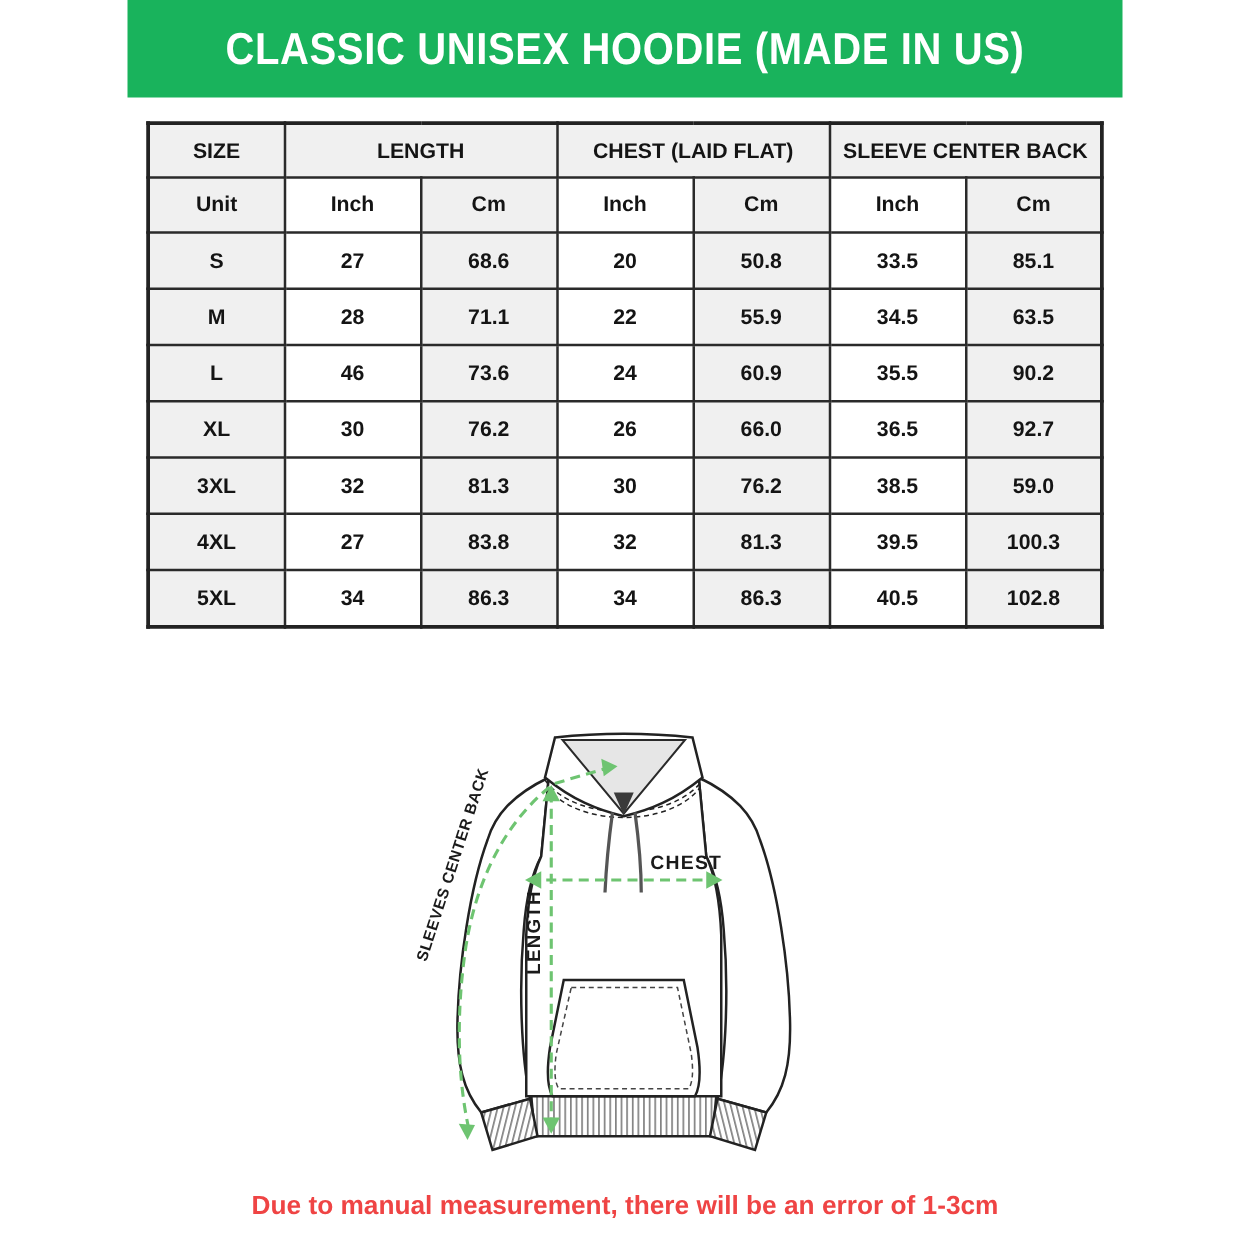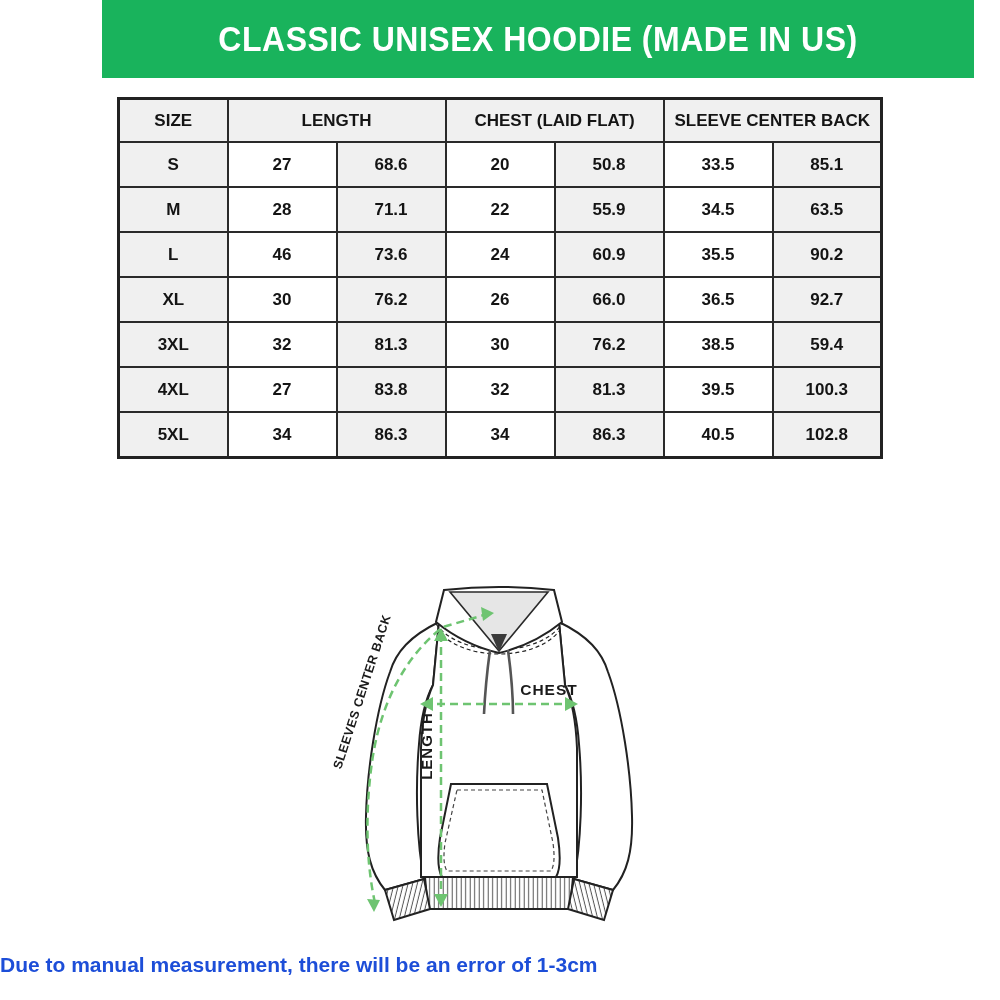--- a/index.html
+++ b/index.html
@@ -2,21 +2,21 @@
 <html><head>
 <meta charset="utf-8">
 <style>
   html,body{margin:0;padding:0;}
   body{
     width:1000px;height:1000px;position:relative;overflow:hidden;
     background:#ffffff;
     font-family:"Liberation Sans", sans-serif;
   }
   .banner{
-    position:absolute;left:102px;top:0;width:872px;height:78px;
+    position:absolute;left:102px;top:0;width:796px;height:78px;
     background:#19b35c;
     display:flex;align-items:center;justify-content:center;
   }
   .banner h1{
     margin:0;color:#ffffff;font-size:32px;font-weight:bold;
     letter-spacing:.5px;transform:scaleY(1.12);white-space:nowrap;
   }
   table.size-table{
     position:absolute;left:117px;top:97px;width:766px;
     border-collapse:collapse;table-layout:fixed;
@@ -28,39 +28,48 @@
   }
   .size-table tr.group-row th{background:#f0f0f0;height:41px;font-size:17px;text-align:center;}
   .size-table tr.unit-row td{height:42px;}
   .size-table tr.data-row td{height:43px;}
   .size-table tr.unit-row td:nth-child(odd),
   .size-table tr.data-row td:nth-child(odd){background:#f0f0f0;}
   .diagram{
     position:absolute;left:330px;top:576px;width:345px;height:368px;
   }
   .note{
-    position:absolute;left:0;top:953px;width:1000px;
-    font-weight:bold;font-size:21px;color:#1d4ed8;
+    position:absolute;left:0;top:953px;width:1000px;text-align:center;
+    font-weight:bold;font-size:21px;color:#ef4444;
   }
 </style>
 </head>
 <body>
 
 <div class="banner">
   <h1>CLASSIC UNISEX HOODIE (MADE IN US)</h1>
 </div>
 
 <table class="size-table">
   <tbody>
       <tr class="group-row">
         <th colspan="1">SIZE</th>
         <th colspan="2">LENGTH</th>
         <th colspan="2">CHEST (LAID FLAT)</th>
         <th colspan="2">SLEEVE CENTER BACK</th>
       </tr>
+      <tr class="unit-row">
+        <td>Unit</td>
+        <td>Inch</td>
+        <td>Cm</td>
+        <td>Inch</td>
+        <td>Cm</td>
+        <td>Inch</td>
+        <td>Cm</td>
+      </tr>
       <tr class="data-row">
         <td>S</td>
         <td>27</td>
         <td>68.6</td>
         <td>20</td>
         <td>50.8</td>
         <td>33.5</td>
         <td>85.1</td>
       </tr>
       <tr class="data-row">
@@ -90,21 +99,21 @@
         <td>36.5</td>
         <td>92.7</td>
       </tr>
       <tr class="data-row">
         <td>3XL</td>
         <td>32</td>
         <td>81.3</td>
         <td>30</td>
         <td>76.2</td>
         <td>38.5</td>
-        <td>59.4</td>
+        <td>59.0</td>
       </tr>
       <tr class="data-row">
         <td>4XL</td>
         <td>27</td>
         <td>83.8</td>
         <td>32</td>
         <td>81.3</td>
         <td>39.5</td>
         <td>100.3</td>
       </tr>

